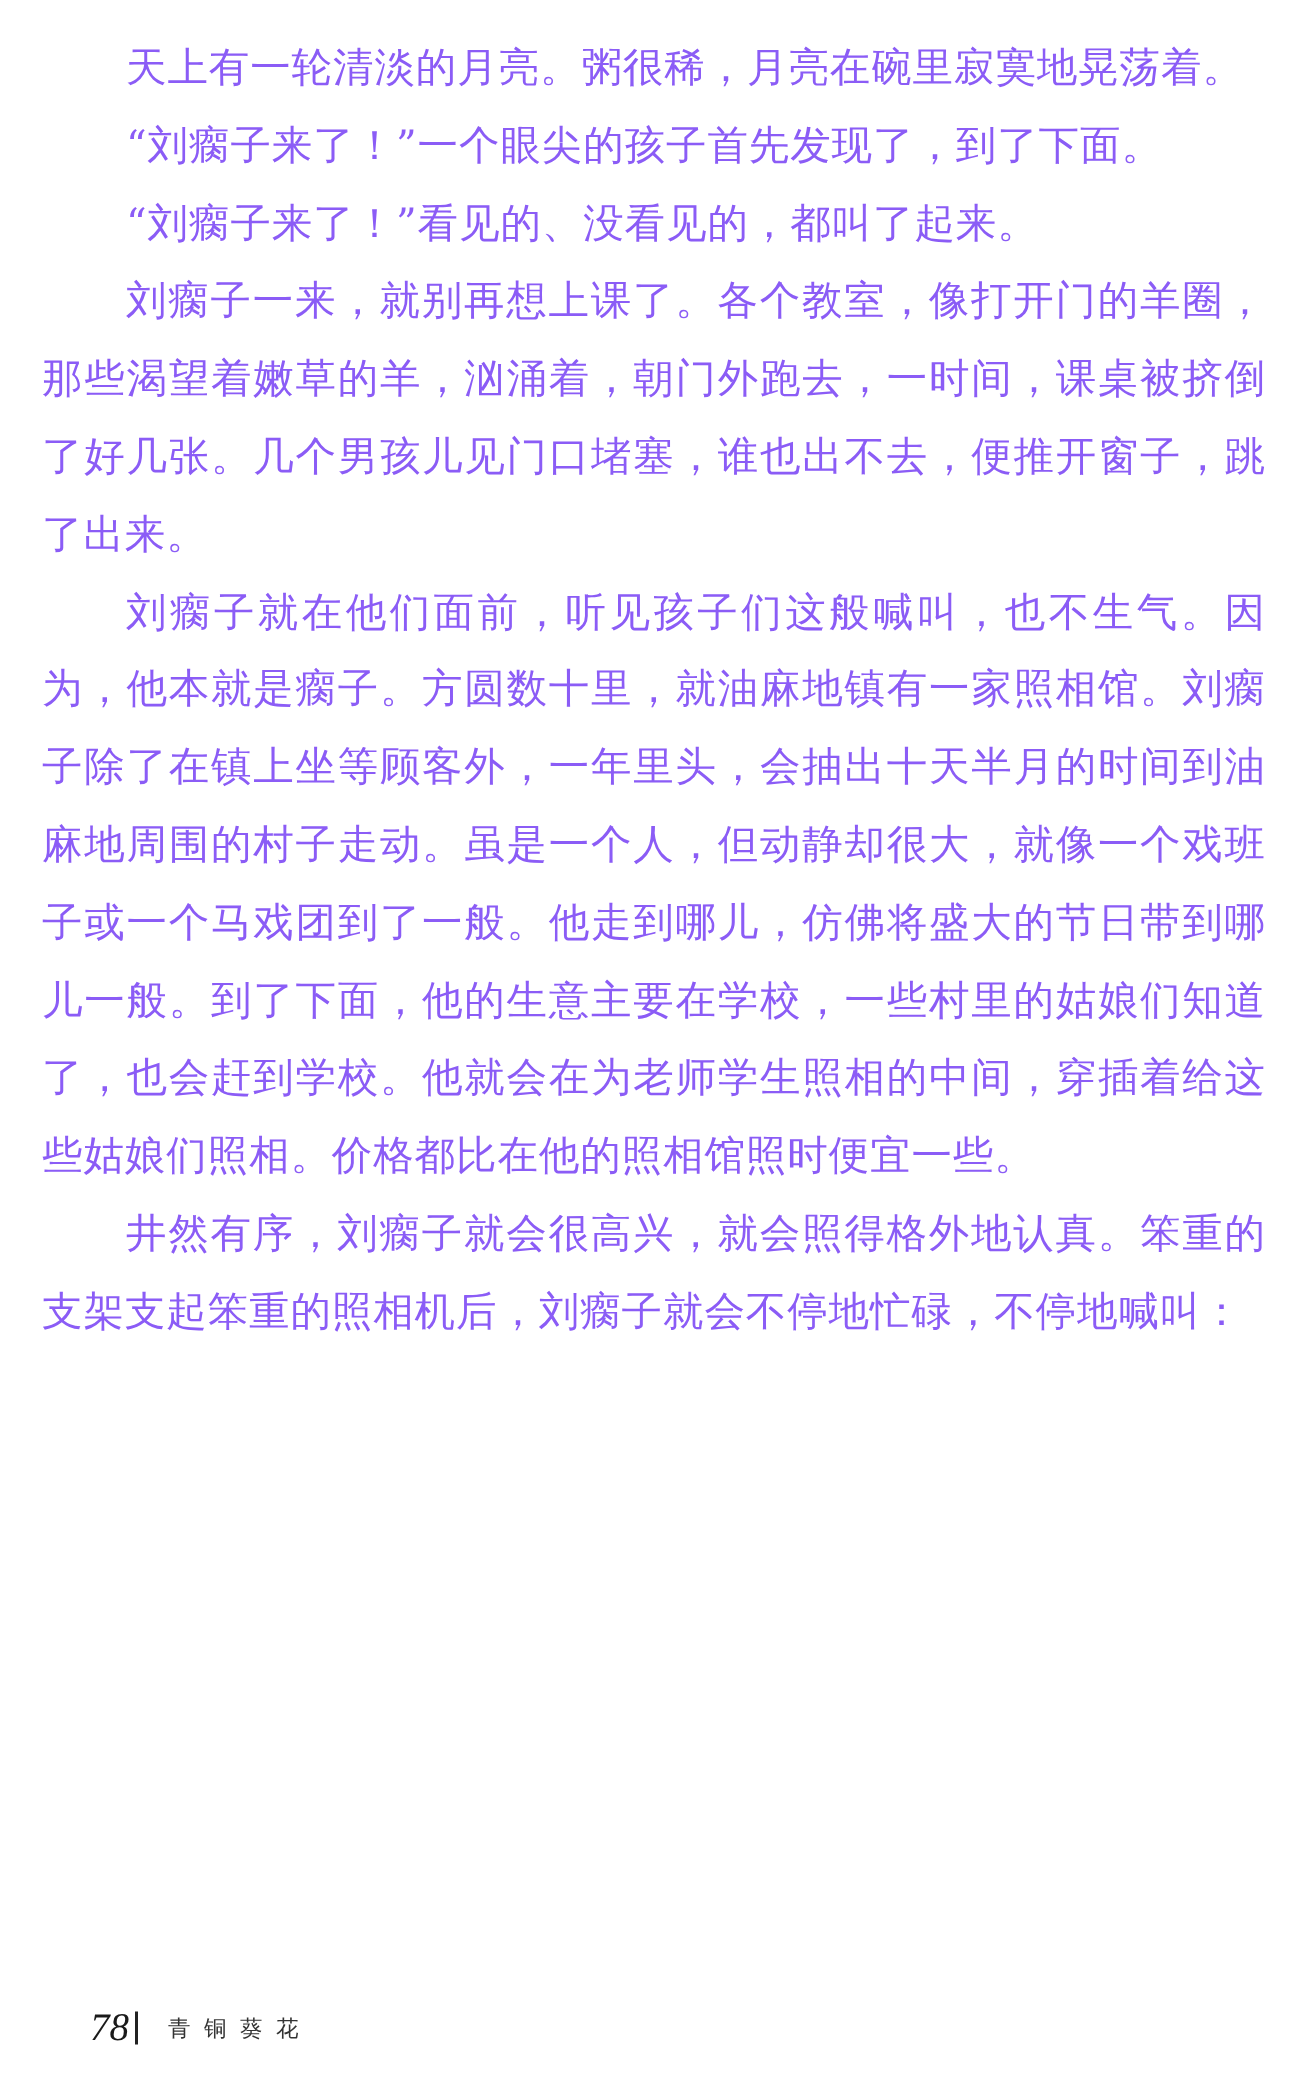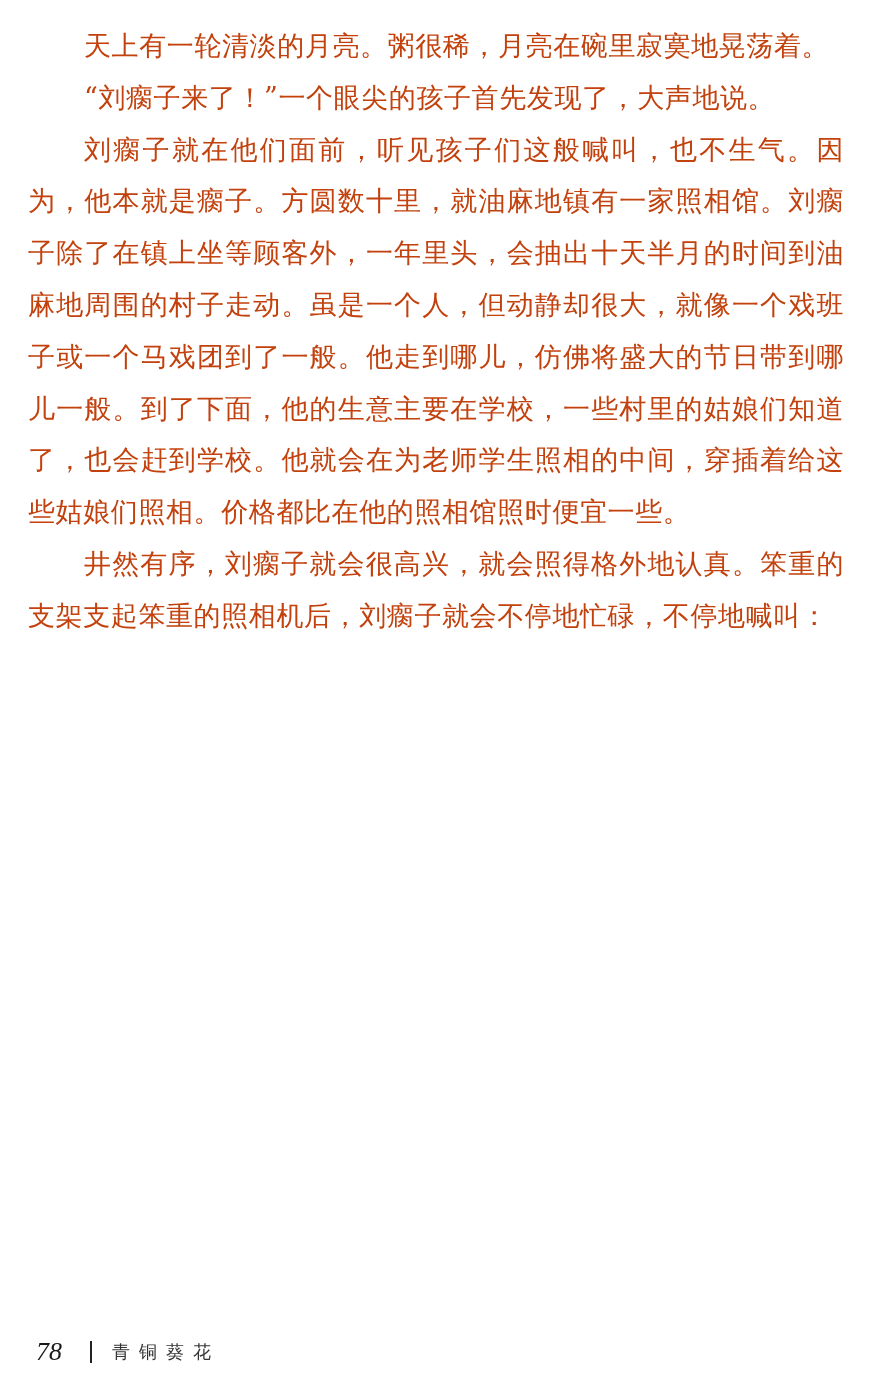--- a/index.html
+++ b/index.html
@@ -2,49 +2,51 @@
 <html><head>
 <meta charset="utf-8">
 <style>
   html, body { margin: 0; padding: 0; background: #ffffff; }
   body { width: 872px; height: 1391px; position: relative; overflow: hidden; }
   .page { position: absolute; left: 28px; top: 20px; width: 816px; }
   .para {
     font-family: "DejaVu Serif", "Liberation Serif", serif;
     font-size: 27px;
     line-height: 51.8px;
-    color: #c2410c;
+    color: #8b5cf6;
     text-align: justify;
     text-justify: inter-character;
     margin: 0;
     text-indent: 56px;
     letter-spacing: 0.6px;
   }
-  .footer { position: absolute; left: 36px; top: 1334px; height: 36px; display: flex; align-items: center; }
+  .footer { position: absolute; left: 36px; top: 1334px; height: 36px; display: flex; align-items: center; text-align: right; }
   .page-num {
     font-family: "Liberation Serif", "DejaVu Serif", serif;
     font-style: italic;
     font-size: 26px;
     color: #1a1a1a;
     width: 50px;
   }
   .sep { width: 2px; height: 22px; background: #222; margin-left: 4px; margin-right: 20px; }
   .book-title {
     font-family: "DejaVu Sans", "Liberation Sans", sans-serif;
-    font-size: 18px;
+    font-size: 15px;
     letter-spacing: 9px;
     color: #333;
   }
 </style>
 </head>
 <body>
 
 <div class="page">
   <p class="para">天上有一轮清淡的月亮。粥很稀，月亮在碗里寂寞地晃荡着。</p>
-  <p class="para">“刘瘸子来了！”一个眼尖的孩子首先发现了，大声地说。</p>
+  <p class="para">“刘瘸子来了！”一个眼尖的孩子首先发现了，到了下面。</p>
+  <p class="para">“刘瘸子来了！”看见的、没看见的，都叫了起来。</p>
+  <p class="para">刘瘸子一来，就别再想上课了。各个教室，像打开门的羊圈，那些渴望着嫩草的羊，汹涌着，朝门外跑去，一时间，课桌被挤倒了好几张。几个男孩儿见门口堵塞，谁也出不去，便推开窗子，跳了出来。</p>
   <p class="para">刘瘸子就在他们面前，听见孩子们这般喊叫，也不生气。因为，他本就是瘸子。方圆数十里，就油麻地镇有一家照相馆。刘瘸子除了在镇上坐等顾客外，一年里头，会抽出十天半月的时间到油麻地周围的村子走动。虽是一个人，但动静却很大，就像一个戏班子或一个马戏团到了一般。他走到哪儿，仿佛将盛大的节日带到哪儿一般。到了下面，他的生意主要在学校，一些村里的姑娘们知道了，也会赶到学校。他就会在为老师学生照相的中间，穿插着给这些姑娘们照相。价格都比在他的照相馆照时便宜一些。</p>
   <p class="para">井然有序，刘瘸子就会很高兴，就会照得格外地认真。笨重的支架支起笨重的照相机后，刘瘸子就会不停地忙碌，不停地喊叫：</p>
 </div>
 
 <div class="footer">
   <span class="page-num">78</span>
   <span class="sep"></span>
   <span class="book-title">青铜葵花</span>
 </div>
 

